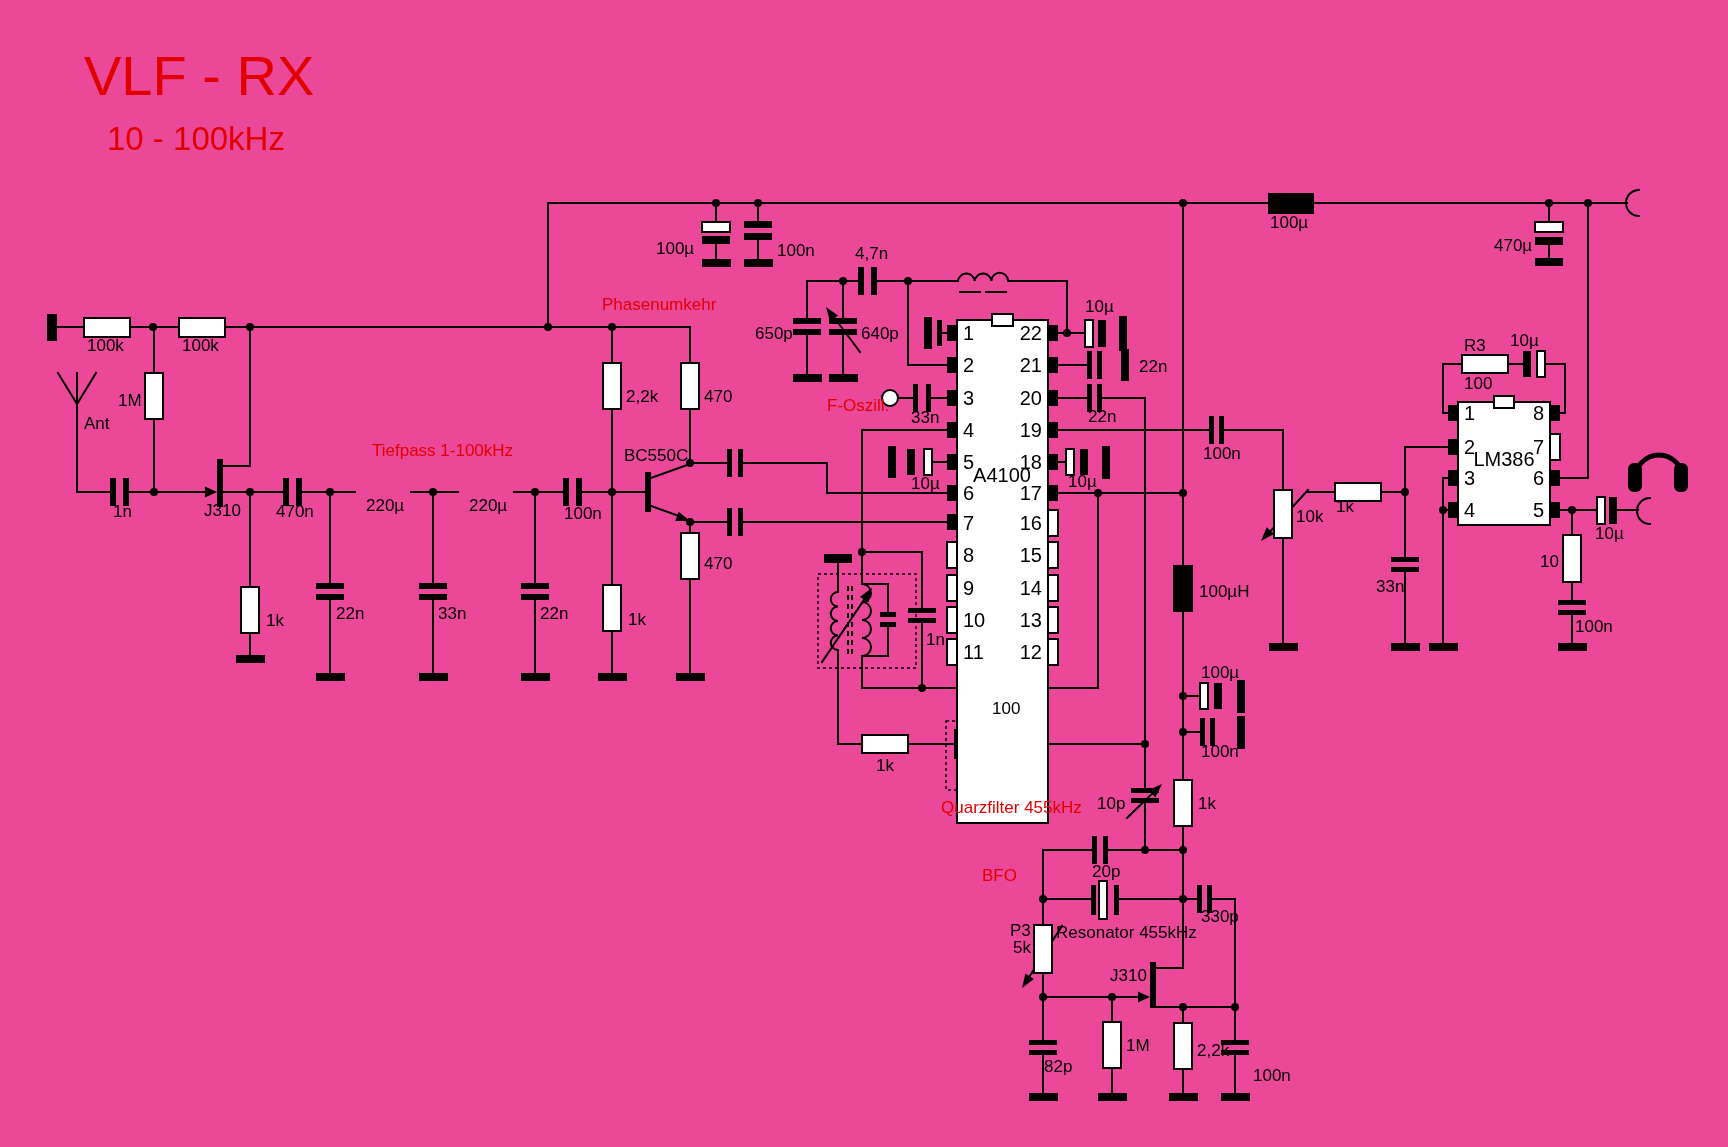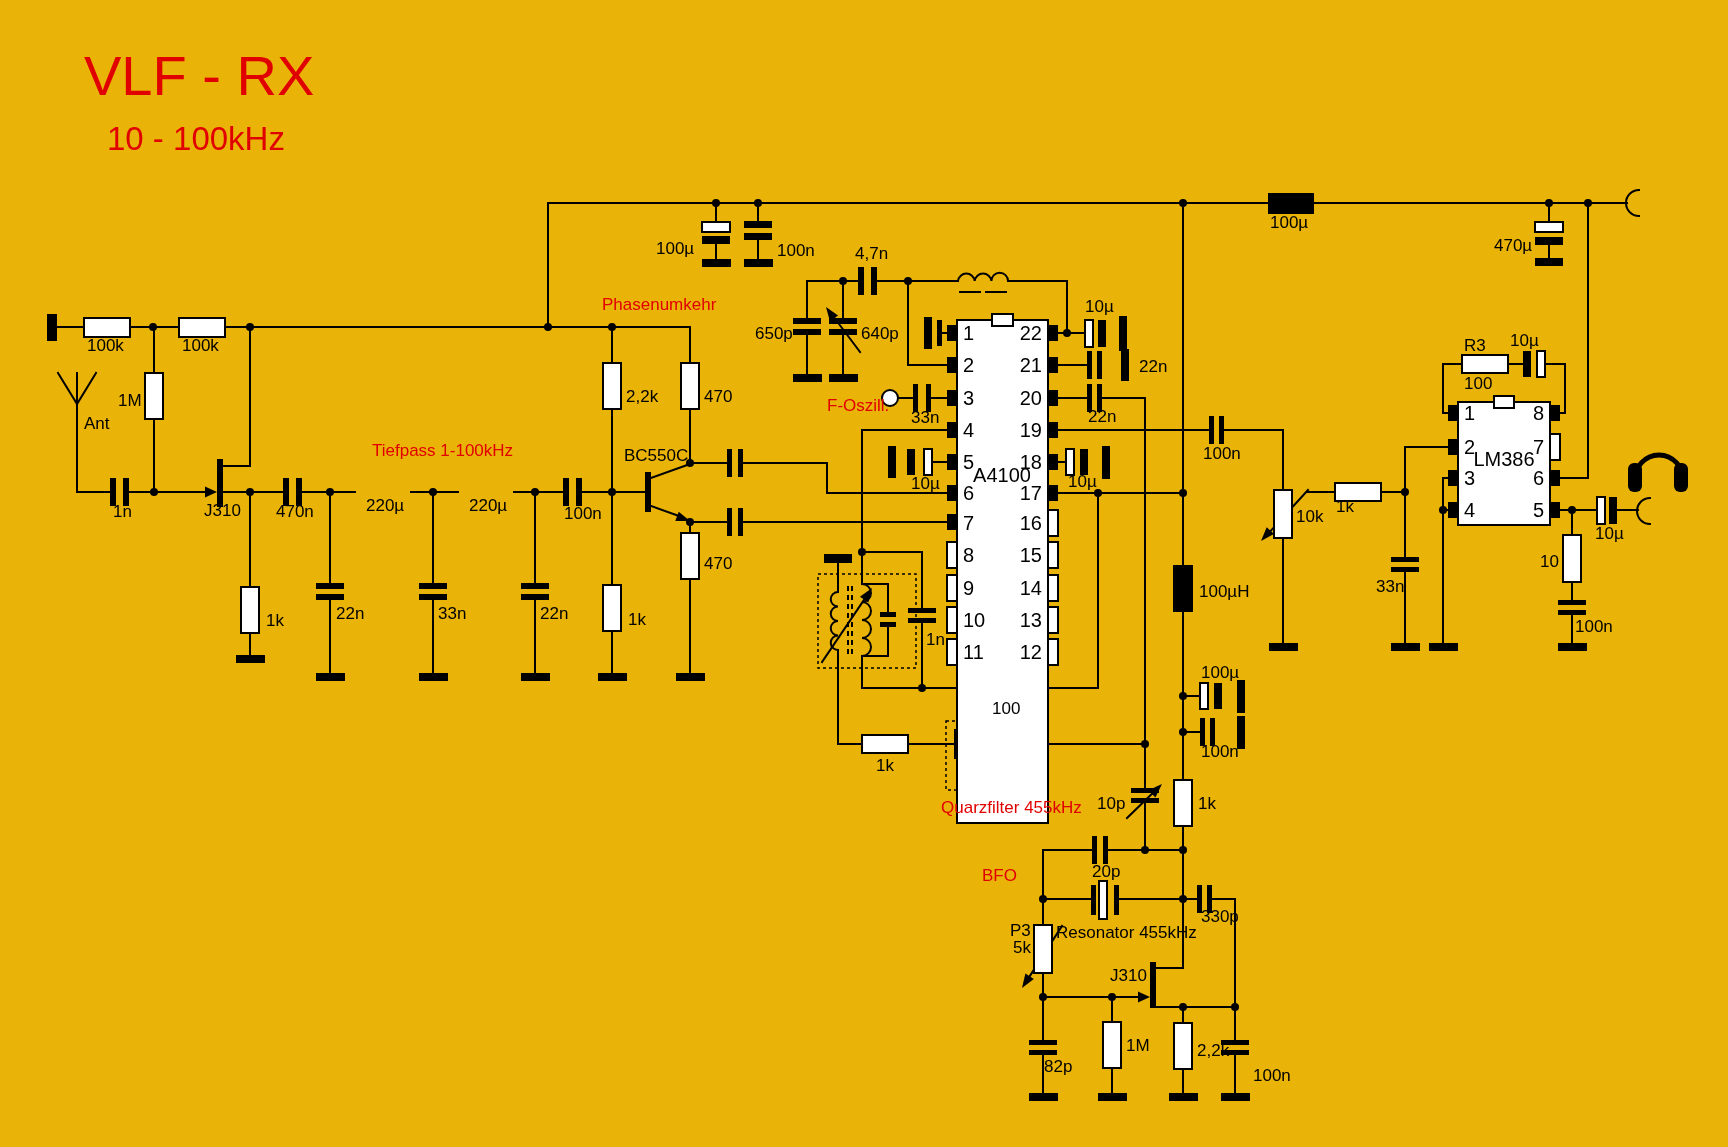--- a/index.html
+++ b/index.html
@@ -1,16 +1,16 @@
 <!DOCTYPE html>
 <html><head>
 <meta charset="utf-8">
 <style>
   html,body { margin:0; padding:0; background:#fff; }
-  #stage { width:1728px; height:1147px; position:relative; background:#eab308; }
+  #stage { width:1728px; height:1147px; position:relative; background:#ec4899; }
   svg { display:block; }
   .w    { fill:none; stroke:#000; stroke-width:2; stroke-linecap:square; }
   .cmp  { fill:#fff; stroke:#000; stroke-width:2; }
   .blk  { fill:#000; stroke:none; }
   .dot  { fill:#000; stroke:none; }
   .dbox { fill:none; stroke:#000; stroke-width:1.5; stroke-dasharray:3 3; }
   .core { fill:none; stroke:#000; stroke-width:2; stroke-dasharray:5 4; }
   .band { fill:none; stroke:#000; stroke-width:5; }
   text  { font-family:"Liberation Sans", sans-serif; fill:#000; }
   .lbl  { font-size:17px; }

